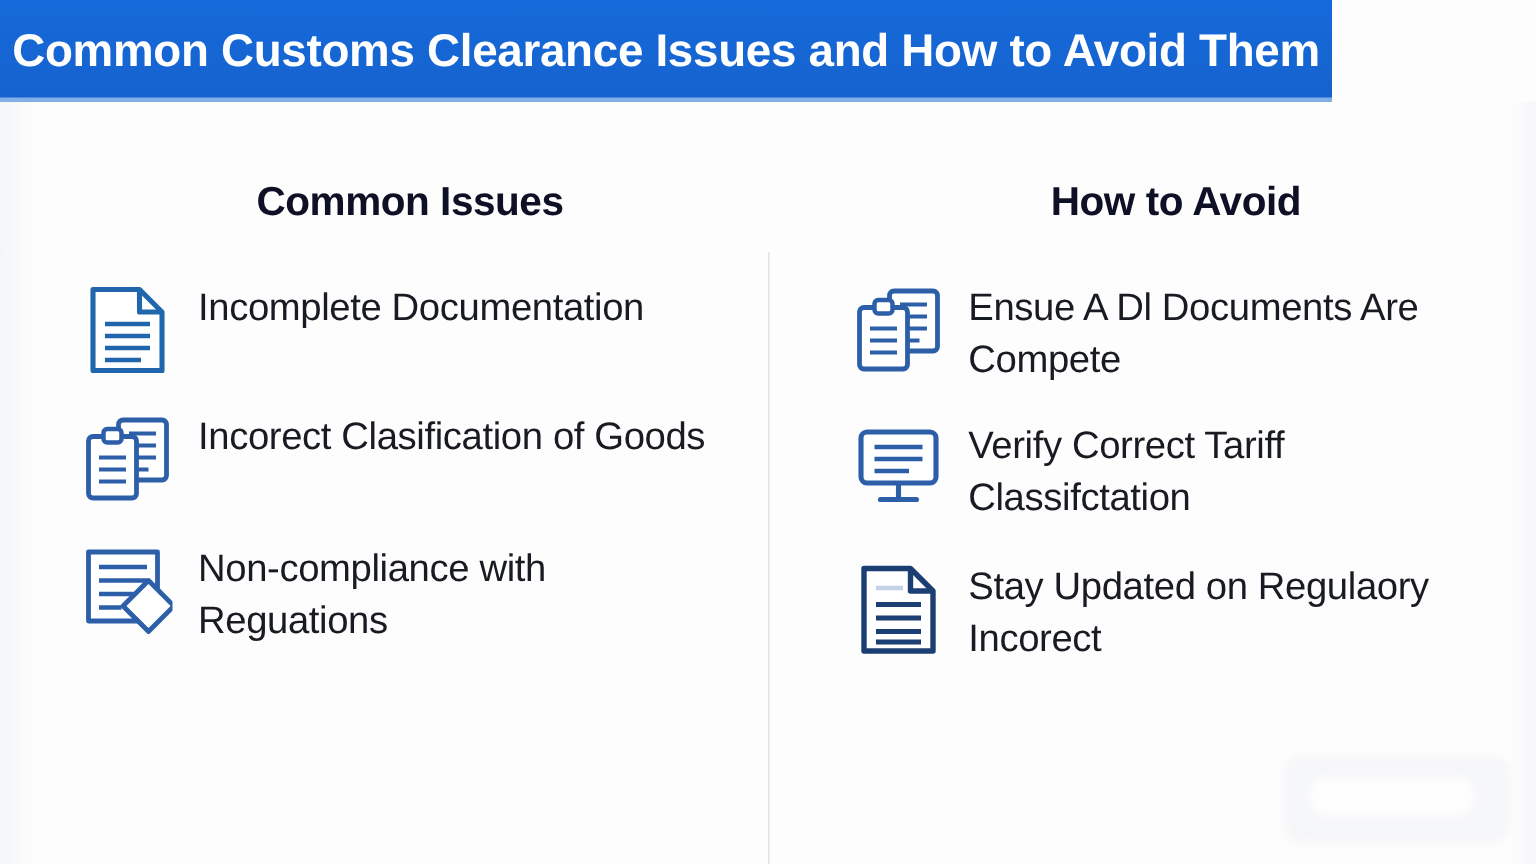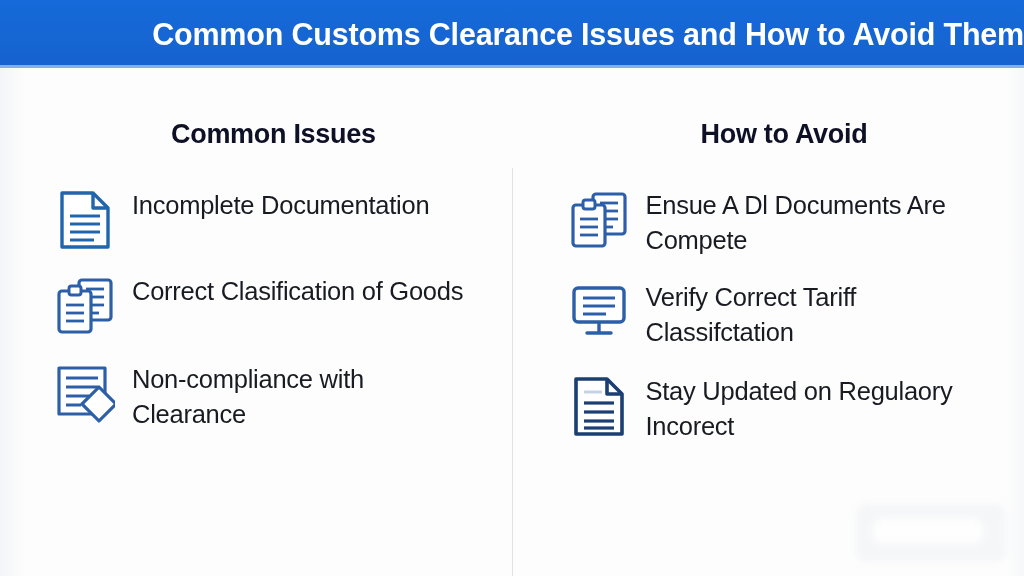--- a/index.html
+++ b/index.html
@@ -19,27 +19,27 @@
     position: absolute;
     inset: 0;
     background: #fdfdfd;
   }
 
   
   .header-bar {
     position: absolute;
     left: 0;
     top: 0;
-    width: 1024px;
+    width: 888px;
     height: 68px;
     background: #1567d6;
     background: linear-gradient(180deg, #166ad9 0%, #1562cf 100%);
     display: flex;
     align-items: center;
-    justify-content: flex-end;
+    justify-content: center;
     box-sizing: border-box;
   }
   .header-bar::after {
     content: "";
     position: absolute;
     left: 0;
     bottom: 0;
     width: 100%;
     height: 3px;
     background: rgba(190, 215, 245, 0.65);
@@ -214,37 +214,37 @@
               <line x1="31" y1="21" x2="49" y2="21" stroke="#2c5fa8" stroke-width="2.8"></line>
               <line x1="31" y1="29" x2="49" y2="29" stroke="#2c5fa8" stroke-width="2.8"></line>
               <line x1="31" y1="37" x2="44" y2="37" stroke="#2c5fa8" stroke-width="2.8"></line>
               <rect x="4" y="15" width="32" height="41" rx="3" fill="#ffffff" stroke="#2c5fa8" stroke-width="3.2"></rect>
               <rect x="14" y="10" width="12" height="9" rx="2.5" fill="#ffffff" stroke="#2c5fa8" stroke-width="3"></rect>
               <line x1="11" y1="29" x2="29" y2="29" stroke="#2c5fa8" stroke-width="2.8"></line>
               <line x1="11" y1="37" x2="29" y2="37" stroke="#2c5fa8" stroke-width="2.8"></line>
               <line x1="11" y1="45" x2="29" y2="45" stroke="#2c5fa8" stroke-width="2.8"></line>
             </svg>
           </span>
-          <span class="item-label">Correct Clasification of Goods</span>
+          <span class="item-label">Incorect Clasification of Goods</span>
         </div>
 
         <div class="gap-2"></div>
 
         <div class="item">
           <span class="item-icon">
             <svg width="60" height="62" viewBox="0 0 60 62">
               <path d="M4 4 H38 L50 4 V50 H4 Z" fill="#ffffff" stroke="#2c5fa8" stroke-width="3.2" stroke-linejoin="round"></path>
               <line x1="11" y1="14" x2="43" y2="14" stroke="#2c5fa8" stroke-width="3"></line>
               <line x1="11" y1="23" x2="43" y2="23" stroke="#2c5fa8" stroke-width="3"></line>
               <line x1="11" y1="32" x2="34" y2="32" stroke="#2c5fa8" stroke-width="3"></line>
               <line x1="11" y1="41" x2="26" y2="41" stroke="#2c5fa8" stroke-width="3"></line>
               <rect x="32" y="28" width="24" height="24" transform="rotate(45 44 40)" fill="#ffffff" stroke="#2c5fa8" stroke-width="3.2" stroke-linejoin="round"></rect>
             </svg>
           </span>
-          <span class="item-label">Non-compliance with Clearance</span>
+          <span class="item-label">Non-compliance with Reguations</span>
         </div>
 
       </div>
     </div>
 
     <div class="column right">
       <div class="col-heading">How to Avoid</div>
 
       <div class="item-list">
 

